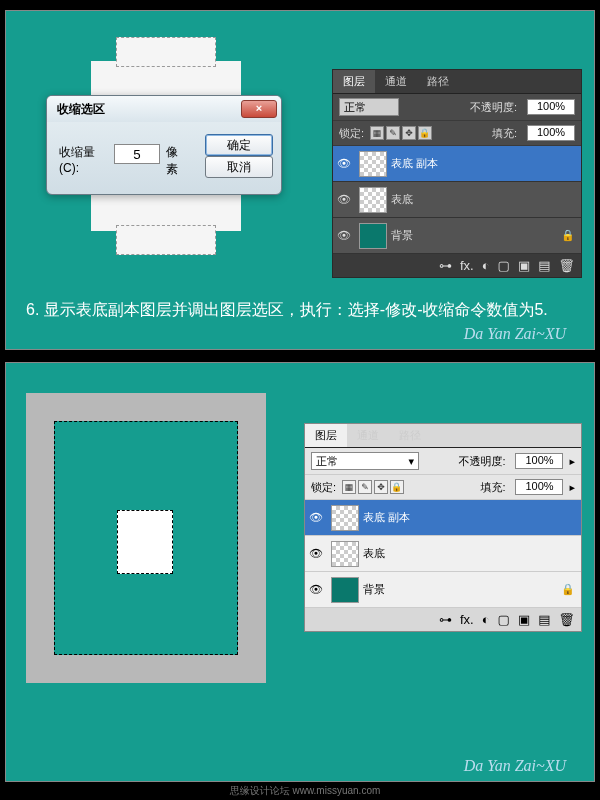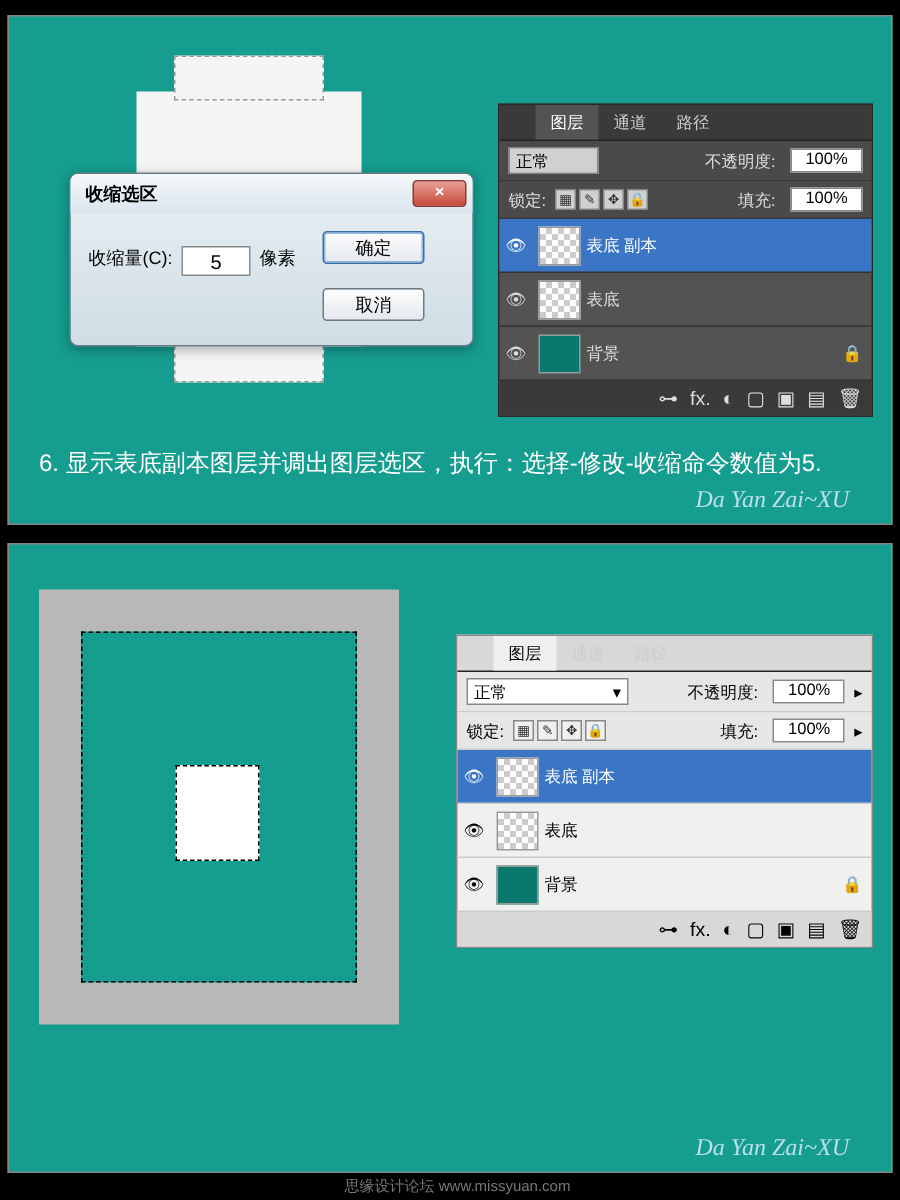--- a/index.html
+++ b/index.html
@@ -1,36 +1,36 @@
 <!DOCTYPE html>
 <html><head>
 <meta charset="utf-8">
 <style>
 * { box-sizing: border-box; margin: 0; padding: 0; }
 body { width: 600px; height: 800px; background: #000; font-family: "SimSun", sans-serif; font-size: 12px; }
 .page { width: 590px; margin: 0 auto; }
 .panel { background: #159d8f; border: 1px solid #888; position: relative; }
 .panel1 { height: 340px; margin-top: 10px; }
 .panel2 { height: 420px; margin-top: 12px; }
-.dialog { position: absolute; left: 40px; top: 104px; width: 270px; background: linear-gradient(#e8f0f4, #d0dde5); border: 1px solid #6a7a85; border-radius: 6px; box-shadow: 0 2px 8px rgba(0,0,0,0.3); }
+.dialog { position: absolute; left: 40px; top: 84px; width: 236px; background: linear-gradient(#e8f0f4, #d0dde5); border: 1px solid #6a7a85; border-radius: 6px; box-shadow: 0 2px 8px rgba(0,0,0,0.3); }
 .dialog-title { display: flex; align-items: center; justify-content: space-between; padding: 4px 4px 4px 10px; background: linear-gradient(#f5f9fb, #dae5ec); border-radius: 5px 5px 0 0; font-weight: bold; }
 .close-btn { width: 36px; height: 18px; background: linear-gradient(#e9a097, #c84a3a); border: 1px solid #8a3a30; border-radius: 3px; color: #fff; text-align: center; line-height: 14px; font-size: 11px; }
 .dialog-body { display: flex; padding: 12px 8px 16px 12px; }
 .dialog-left { display: flex; gap: 6px; margin-top: 10px; }
 .dialog-input { width: 46px; height: 20px; border: 1px solid #888; background: #fff; text-align: center; }
-.dialog-right { margin-left: 18px; display: flex; flex-direction: column; gap: 16px; }
+.dialog-right { margin-left: 18px; display: flex; flex-direction: column; gap: 0; }
 .dlg-btn { width: 68px; height: 22px; background: linear-gradient(#fdfdfd, #e4e9ee); border: 1px solid #707a82; border-radius: 3px; text-align: center; line-height: 20px; }
 .dlg-btn.primary { border: 1px solid #3b6ea5; box-shadow: 0 0 0 1px #8db8e2 inset; }
 .stamp { position: absolute; left: 85px; top: 50px; width: 150px; height: 170px; background: #f5f5f5; }
 .stamp-top, .stamp-bot { position: absolute; left: 50%; transform: translateX(-50%); width: 100px; height: 30px; background: #f5f5f5; border: 1px dashed #999; }
 .stamp-top { top: -24px; } .stamp-bot { bottom: -24px; }
 .layers { position: absolute; right: 12px; width: 250px; background: #535353; border: 1px solid #2a2a2a; font-size: 11px; color: #ddd; }
 .layers1 { top: 58px; }
 .layers2 { top: 60px; width: 278px; right: 12px; background: #f0f0f0; color: #000; border: 1px solid #888;}
-.ltabs { display: flex; background: #3a3a3a; border-bottom: 1px solid #222; padding-left: 24px; }
+.ltabs { display: flex; background: #3a3a3a; border-bottom: 1px solid #222; }
 .ltab { padding: 4px 10px; color: #ccc; }
 .ltab.active { background: #535353; color: #fff; }
 .ltabs2 { background: #d8d8d8; }
 .ltabs2 .ltab.active { background: #f0f0f0; color: #000; }
 .lrow { display: flex; align-items: center; padding: 4px 6px; gap: 6px; border-bottom: 1px solid #3a3a3a; background: #4a4a4a; }
 .layers2 .lrow { background: #e6e6e6; border-bottom: 1px solid #ccc; }
 .lsel { background: #d0d0d0; border: 1px solid #888; height: 18px; padding: 0 4px; display: flex; align-items: center; color: #000;}
 .lpct { width: 48px; background: #fff; border: 1px solid #888; height: 16px; text-align: center; color:#000; }
 .layer { display: flex; align-items: center; height: 36px; border-bottom: 1px solid #333; }
 .layers2 .layer { border-bottom: 1px solid #ccc; }

